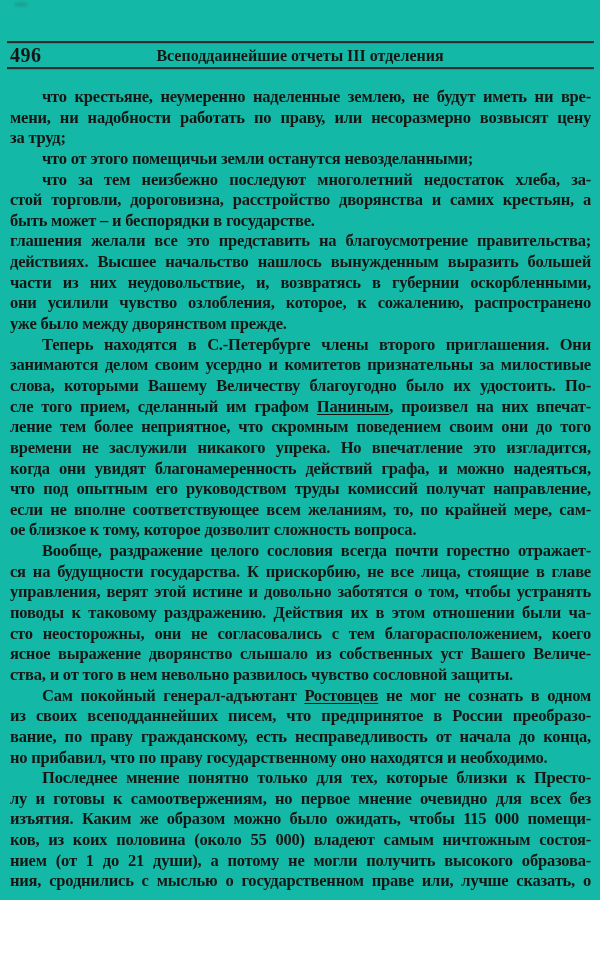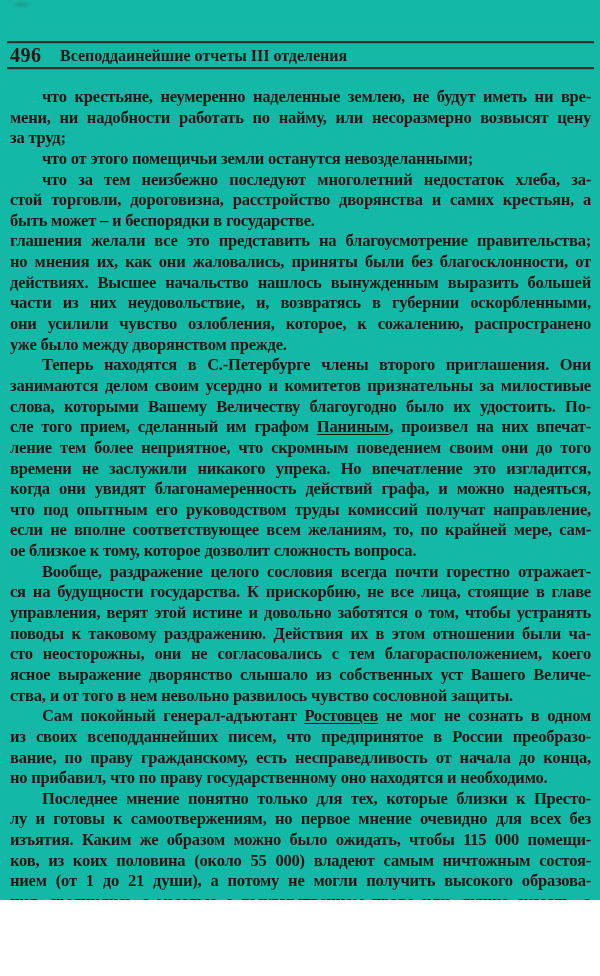--- a/index.html
+++ b/index.html
@@ -29,20 +29,21 @@
     top: 44px;
     font-size: 20px;
     font-weight: bold;
     letter-spacing: 0.5px;
   }
   .running-title {
     position: absolute;
     left: 60px;
     right: 60px;
     top: 47px;
+    text-align: center;
     font-size: 16px;
     font-weight: bold;
   }
   
   .text-block {
     position: absolute;
     left: 10px;
     top: 87px;
     width: 581px;
   }
@@ -81,28 +82,27 @@
 <body>
 
 <div class="page">
   <div class="smudge"></div>
   <div class="rule rule-top"></div>
   <div class="page-number">496</div>
   <div class="running-title">Всеподдаинейшие отчеты III отделения</div>
   <div class="rule rule-bottom"></div>
   <div class="text-block">
       <div class="ln js in"><span>что крестьяне, неумеренно наделенные землею, не будут иметь ни вре-</span></div>
-      <div class="ln js"><span>мени, ни надобности работать по найму, или несоразмерно возвысят цену</span></div>
+      <div class="ln js"><span>мени, ни надобности работать по праву, или несоразмерно возвысят цену</span></div>
       <div class="ln"><span>за труд;</span></div>
       <div class="ln in"><span>что от этого помещичьи земли останутся невозделанными;</span></div>
       <div class="ln js in"><span>что за тем неизбежно последуют многолетний недостаток хлеба, за-</span></div>
       <div class="ln js"><span>стой торговли, дороговизна, расстройство дворянства и самих крестьян, а</span></div>
       <div class="ln"><span>быть может – и беспорядки в государстве.</span></div>
       <div class="ln js"><span>глашения желали все это представить на благоусмотрение правительства;</span></div>
-      <div class="ln js"><span>но мнения их, как они жаловались, приняты были без благосклонности, от</span></div>
       <div class="ln js"><span>действиях. Высшее начальство нашлось вынужденным выразить большей</span></div>
       <div class="ln js"><span>части из них неудовольствие, и, возвратясь в губернии оскорбленными,</span></div>
       <div class="ln js"><span>они усилили чувство озлобления, которое, к сожалению, распространено</span></div>
       <div class="ln"><span>уже было между дворянством прежде.</span></div>
       <div class="ln js in"><span>Теперь находятся в С.-Петербурге члены второго приглашения. Они</span></div>
       <div class="ln js"><span>занимаются делом своим усердно и комитетов признательны за милостивые</span></div>
       <div class="ln js"><span>слова, которыми Вашему Величеству благоугодно было их удостоить. По-</span></div>
       <div class="ln js"><span>сле того прием, сделанный им графом </span><span class="u">Паниным</span><span>, произвел на них впечат-</span></div>
       <div class="ln js"><span>ление тем более неприятное, что скромным поведением своим они до того</span></div>
       <div class="ln js"><span>времени не заслужили никакого упрека. Но впечатление это изгладится,</span></div>

